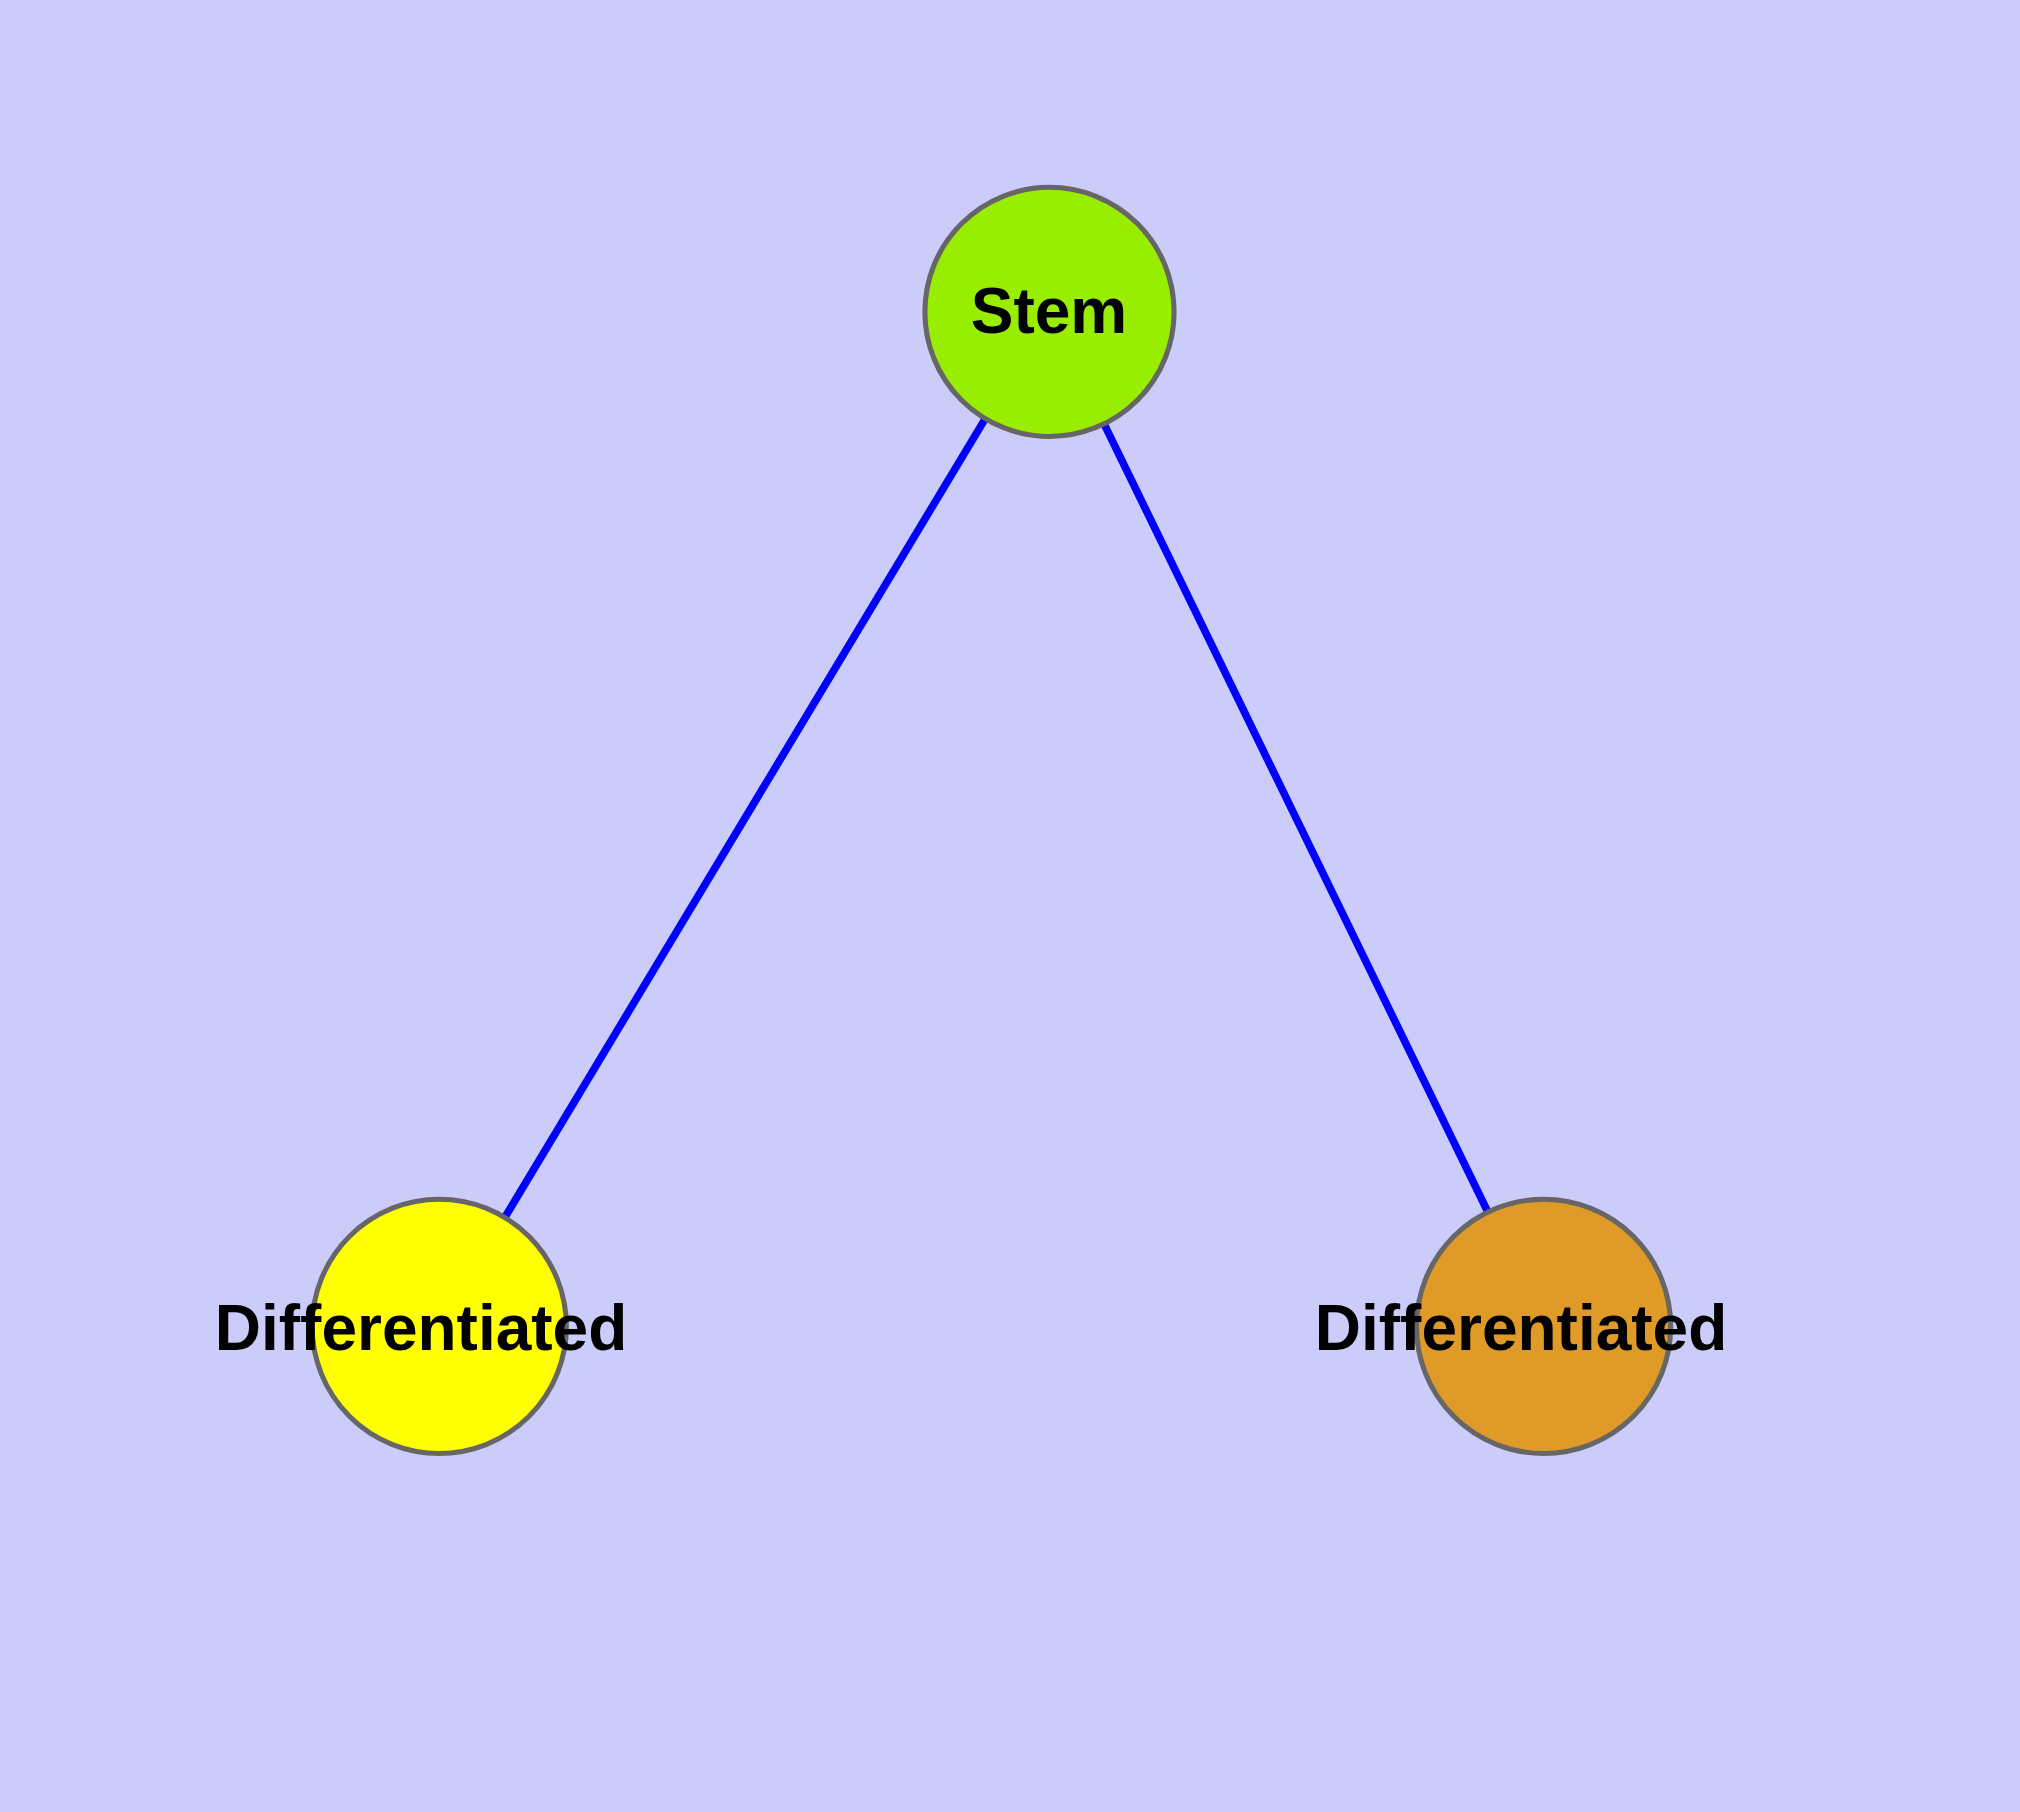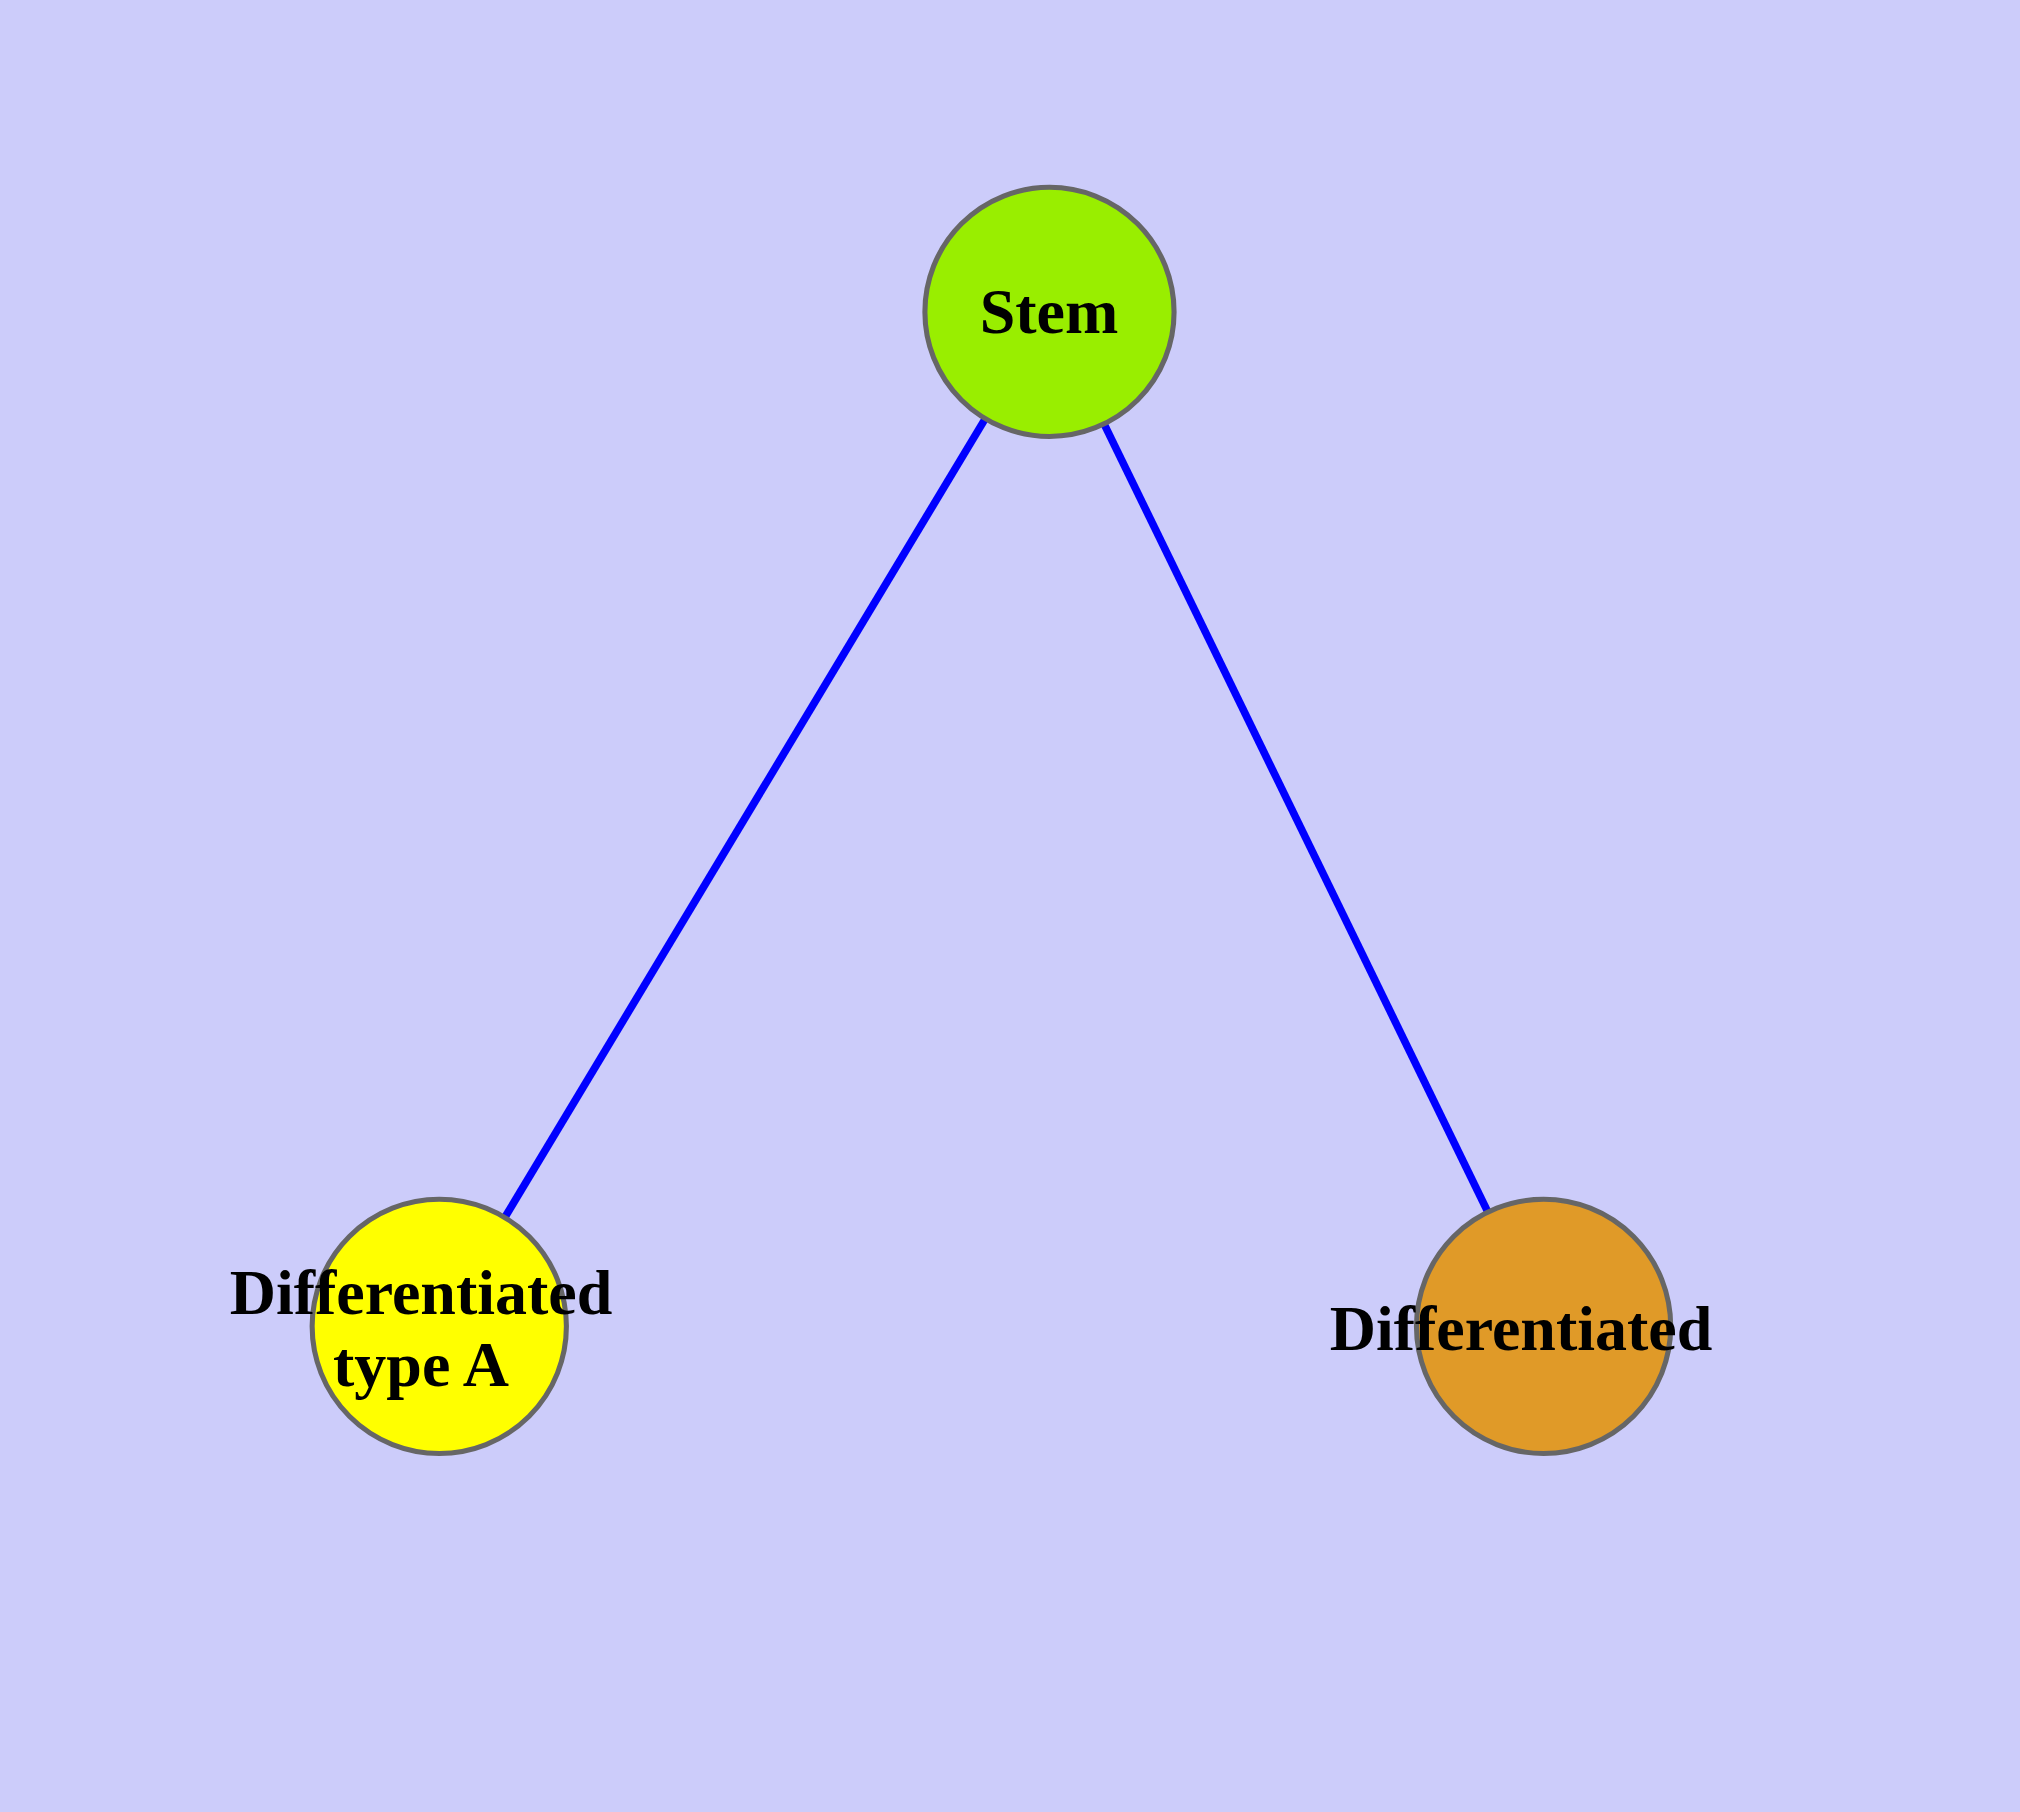--- a/index.html
+++ b/index.html
@@ -21,21 +21,21 @@
   }
   #graph-svg {
     position: absolute;
     left: 0;
     top: 0;
     width: 2021px;
     height: 1812px;
   }
   .node-label {
     position: absolute;
-    font-family: Liberation Serif, serif;
+    font-family: Liberation Sans, sans-serif;
     font-weight: bold;
     color: #000000;
     text-align: center;
     line-height: 1.12;
     white-space: pre;
     pointer-events: none;
     transform: translate(-50%, -50%);
   }
 </style>
 </head>
@@ -52,18 +52,18 @@
       </g>
     <g id="nodes-layer">
         <circle cx="1238" cy="368" r="147" fill="#99ee00" stroke="#666666" stroke-width="6"></circle>
         <circle cx="518" cy="1565" r="150" fill="#ffff00" stroke="#666666" stroke-width="6"></circle>
         <circle cx="1821" cy="1565" r="150" fill="#e09a28" stroke="#666666" stroke-width="6"></circle>
       </g>
   </svg>
 
   <div id="labels-layer">
       <div class="node-label" style="left: 1049px; top: 312px; font-size: 64px; color: rgb(0, 0, 0);"><div>Stem</div></div>
-      <div class="node-label" style="left: 421px; top: 1329px; font-size: 64px; color: rgb(0, 0, 0);"><div>Differentiated</div><div>type A</div></div>
+      <div class="node-label" style="left: 421px; top: 1329px; font-size: 64px; color: rgb(0, 0, 0);"><div>Differentiated</div></div>
       <div class="node-label" style="left: 1521px; top: 1329px; font-size: 64px; color: rgb(0, 0, 0);"><div>Differentiated</div></div>
     </div>
 
 </div>
 
 
 </body></html>

